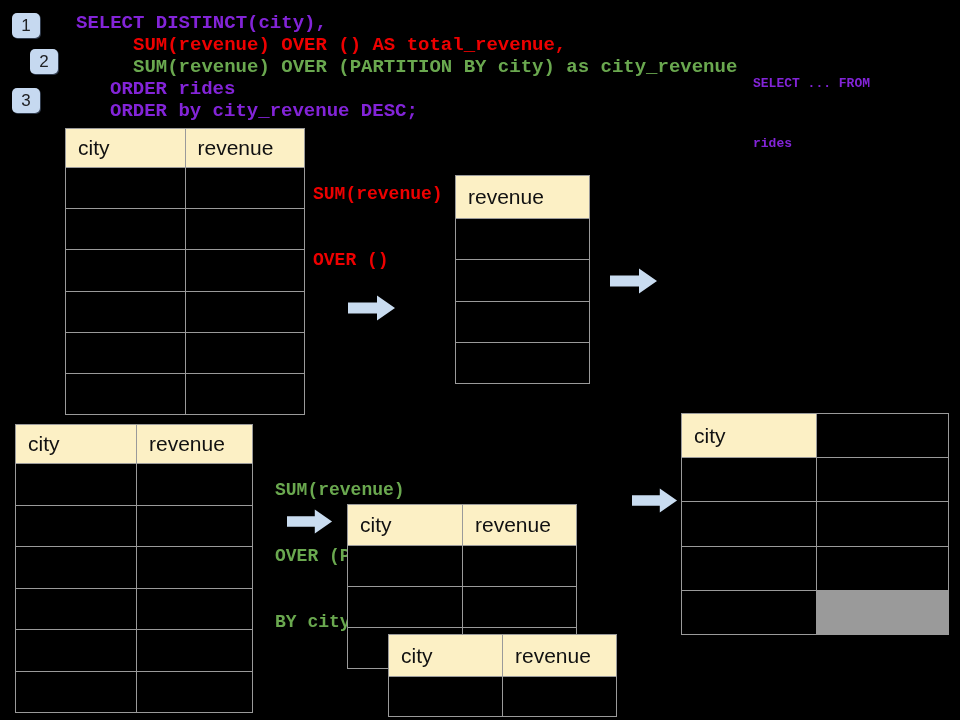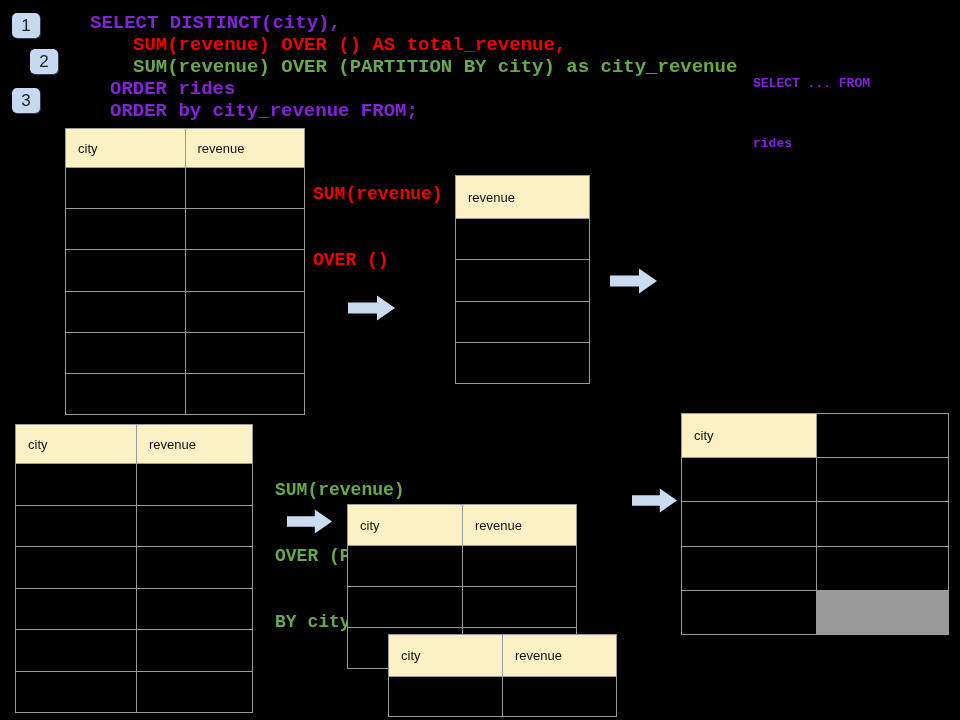--- a/index.html
+++ b/index.html
@@ -20,37 +20,37 @@
   .b3 { left:12px; top:88px; }
 
   
   .code {
     position:absolute; font-family:"Liberation Mono","DejaVu Sans Mono",monospace;
     font-weight:bold; white-space:pre; font-size:19px; line-height:22px;
   }
   .purple { color:#8324d8; }
   .red    { color:#ee0000; }
   .green  { color:#6aa84f; }
-  .sql1 { left:90px;  top:12px; }
+  .sql1 { left:76px;  top:12px; }
   .sql2 { left:133px; top:34px; }
   .sql3 { left:133px; top:56px; }
   .sql4 { left:110px; top:78px; }
   .sql5 { left:110px; top:100px; }
   .snippet { left:753px; top:34px; font-size:13px; line-height:20px; }
   .ann { font-size:18px; line-height:22px; }
   .ann-total { left:313px; top:139px; }
   .ann-part  { left:275px; top:435px; }
 
   
   .tbl {
     position:absolute; display:grid; gap:1px;
     background:#9a9a9a; border:1px solid #9a9a9a; z-index:1;
   }
   .tbl .th {
-    background:#fcf0c5; color:#111; font-size:13px;
+    background:#fcf0c5; color:#111; font-size:21px;
     display:flex; align-items:center; padding-left:12px; overflow:hidden;
   }
   .tbl .td { background:#000; }
   .t1 { left:65px;  top:128px; grid-template-columns:118.5px 118.5px; grid-template-rows:38px repeat(6,40.2px); }
   .t2 { left:455px; top:175px; grid-template-columns:133px;           grid-template-rows:42px repeat(4,40.3px); }
   .t3 { left:15px;  top:424px; grid-template-columns:120px 115px;     grid-template-rows:38px repeat(6,40.5px); }
   .t4 { left:347px; top:504px; grid-template-columns:114px 113px;     grid-template-rows:40px repeat(3,40px); }
   .t5 { left:388px; top:634px; grid-template-columns:113px 113px;     grid-template-rows:41px 39px; z-index:5; }
   .t6 { left:681px; top:413px; grid-template-columns:134px 131px;     grid-template-rows:43px repeat(4,43.25px); }
 
@@ -69,21 +69,21 @@
 <div class="canvas">
 
   <div class="badge b1">1</div>
   <div class="badge b2">2</div>
   <div class="badge b3">3</div>
 
   <div class="code purple sql1">SELECT DISTINCT(city),</div>
   <div class="code green  sql3">SUM(revenue) OVER (PARTITION BY city) as city_revenue</div>
   <div class="code red    sql2">SUM(revenue) OVER () AS total_revenue,</div>
   <div class="code purple sql4">ORDER rides</div>
-  <div class="code purple sql5">ORDER by city_revenue FROM;</div>
+  <div class="code purple sql5">ORDER by city_revenue DESC;</div>
 
   <div class="code purple snippet">
     <div>SELECT ... FROM</div>
     <div>rides</div>
   </div>
 
   <div class="code red ann ann-total">
     <div>SUM(revenue)</div>
     <div>OVER ()</div>
   </div>

